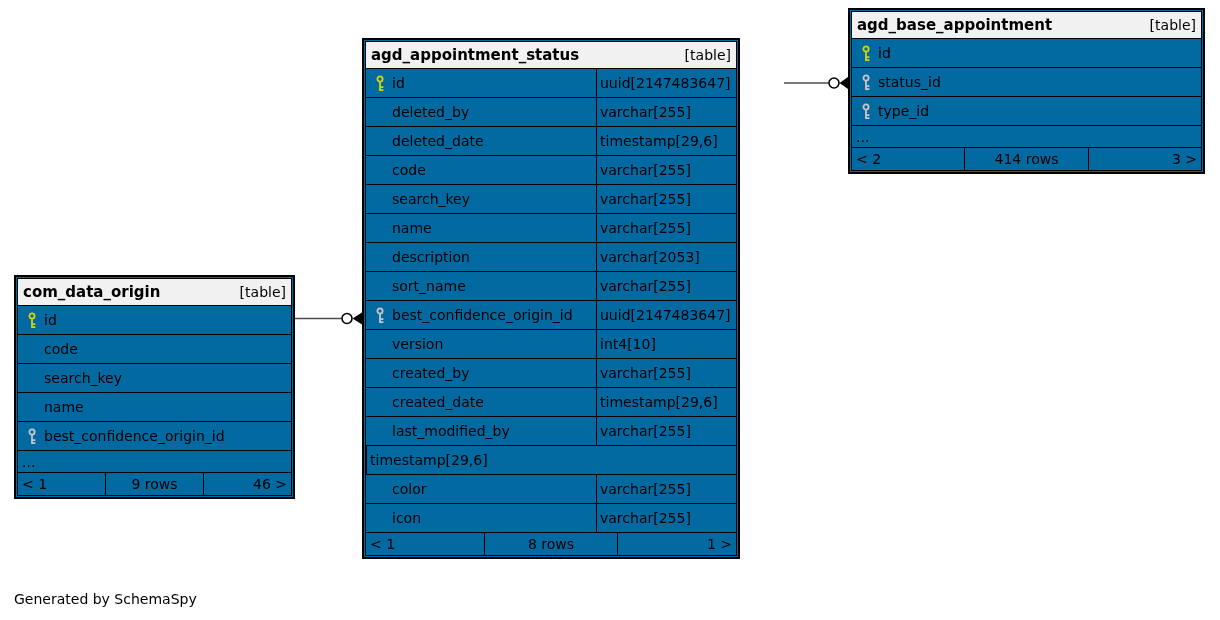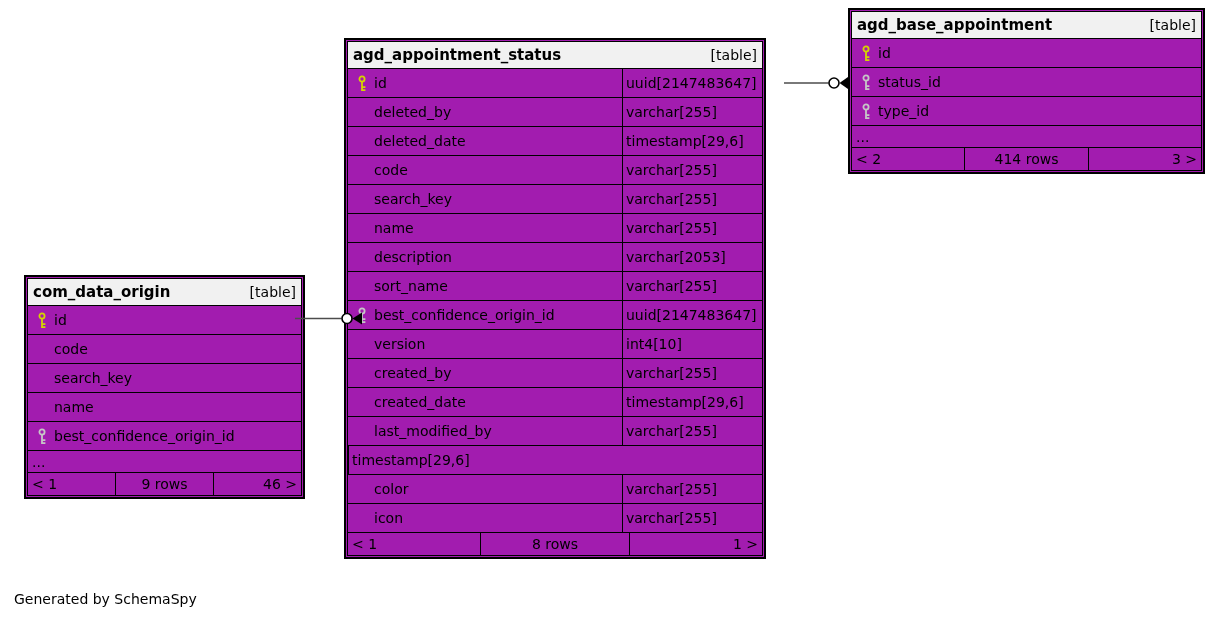--- a/index.html
+++ b/index.html
@@ -2,25 +2,25 @@
 <html><head>
 <meta charset="utf-8">
 <style>
   html,body{margin:0;padding:0;}
   body{
     width:1220px;height:620px;position:relative;background:#ffffff;
     font-family:"DejaVu Sans","Liberation Sans",sans-serif;
     color:#000;overflow:hidden;
   }
   .node{
-    position:absolute;background:#a21caf;border:2px solid #000;
+    position:absolute;background:#0369a1;border:2px solid #000;
     padding:1px;box-sizing:border-box;
   }
-  #tbl-com_data_origin{left:24px;top:275px;width:281px;}
-  #tbl-agd_appointment_status{left:344px;top:38px;width:422px;}
+  #tbl-com_data_origin{left:14px;top:275px;width:281px;}
+  #tbl-agd_appointment_status{left:362px;top:38px;width:378px;}
   #tbl-agd_base_appointment{left:848px;top:8px;width:357px;}
 
   .hdr{
     display:flex;justify-content:space-between;align-items:center;
     background:#f1f1f1;border:1px solid #000;height:26px;
     padding:0 5px;box-sizing:content-box;
   }
   .hdr .tname{font-weight:bold;font-size:15px;white-space:nowrap;}
   .hdr .badge{font-size:14px;white-space:nowrap;}
 

